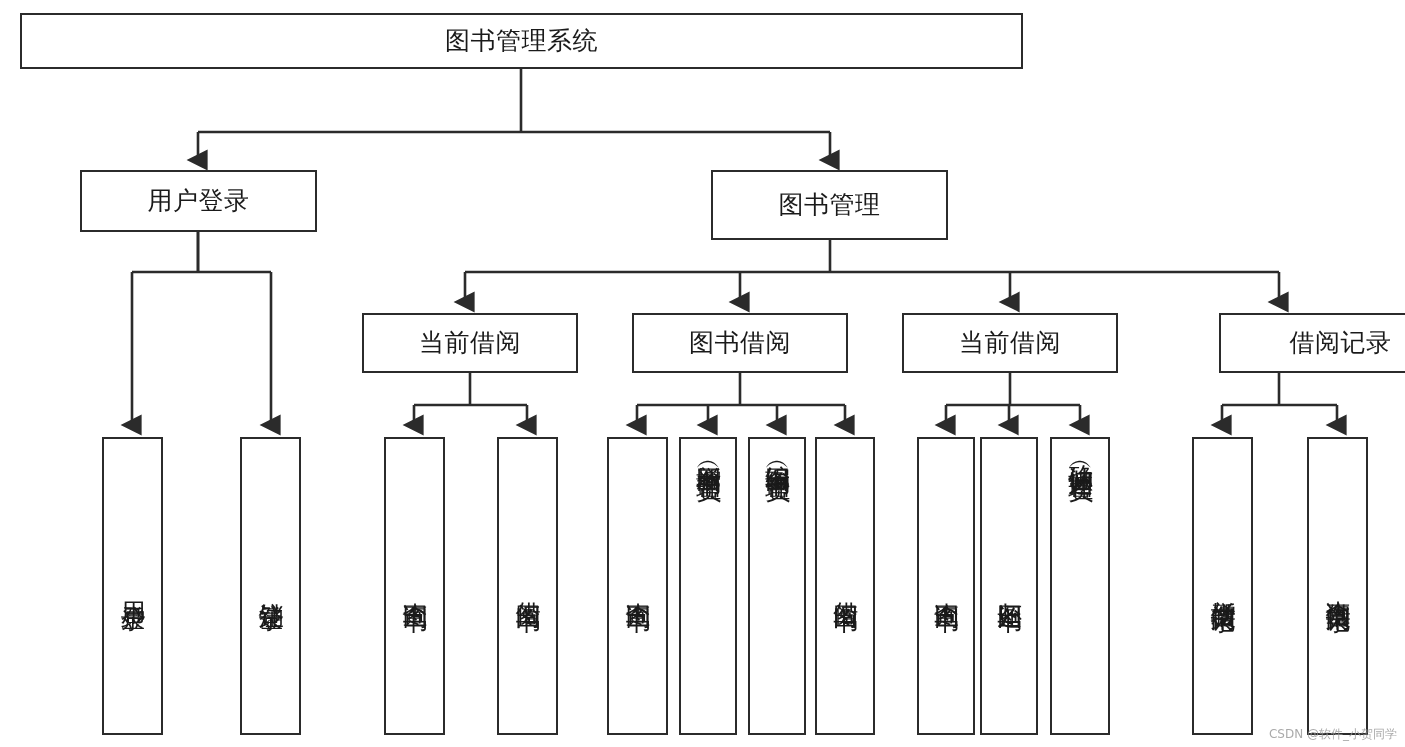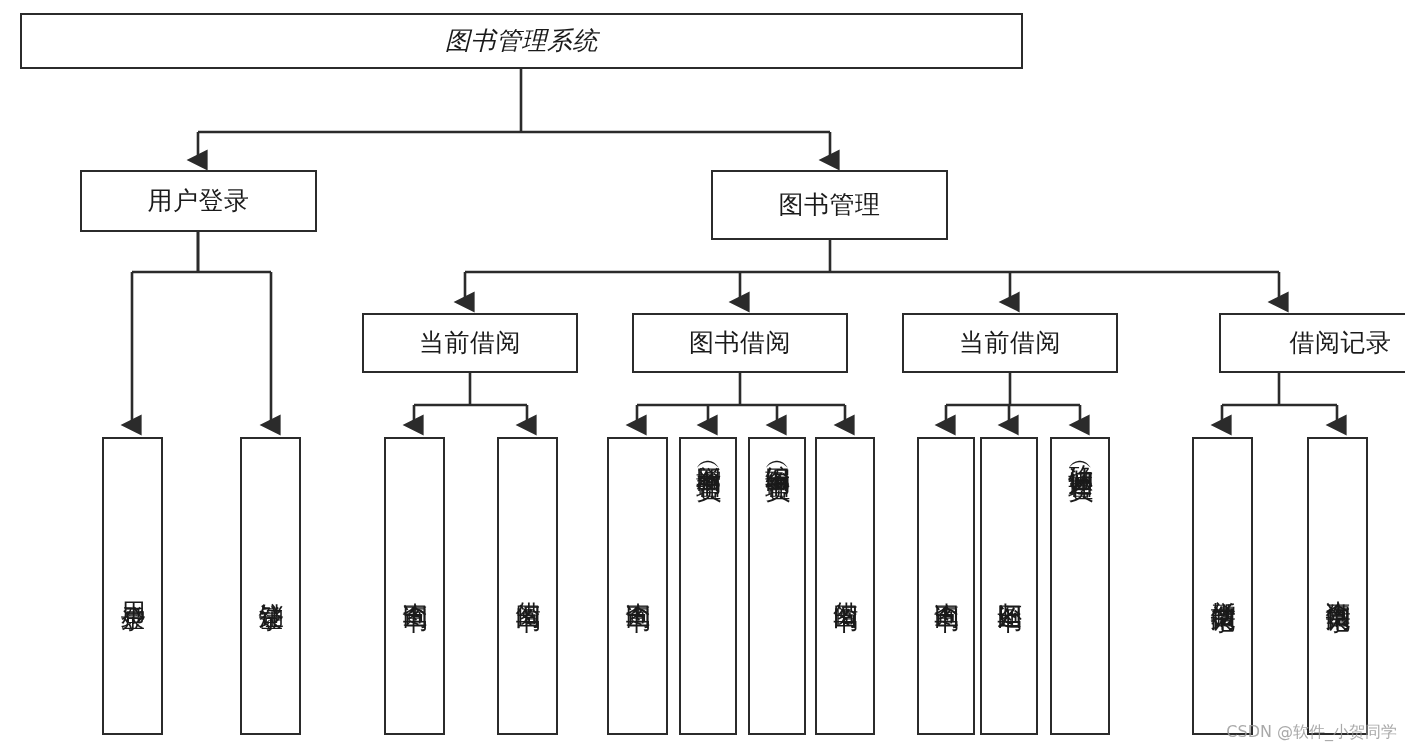--- a/index.html
+++ b/index.html
@@ -65,21 +65,21 @@
   }
   
   .node.vert.center {
     align-items: center;
     padding-top: 0;
   }
   .watermark {
     position: absolute;
     right: 8px;
     bottom: 4px;
-    font-size: 16px;
+    font-size: 12px;
     color: #9b9b9b;
     opacity: 0.85;
     white-space: nowrap;
     user-select: none;
   }
 </style>
 </head>
 <body>
 
 <div id="diagram-root">
@@ -129,21 +129,21 @@
       <path d="M1009,405 L1009,425" marker-end="url(#arrowhead)"></path>
       <path d="M1080,405 L1080,425" marker-end="url(#arrowhead)"></path>
 
       <path d="M1279,373 L1279,405"></path>
       <path d="M1222,405 L1337,405"></path>
       <path d="M1222,405 L1222,425" marker-end="url(#arrowhead)"></path>
       <path d="M1337,405 L1337,425" marker-end="url(#arrowhead)"></path>
     </g>
   </svg>
 
-  <div class="node horiz root" style="left:20px; top:13px; width:1003px; height:56px;font-style:italic;">
+  <div class="node horiz root" style="left:20px; top:13px; width:1003px; height:56px;">
     <span class="node-label">图书管理系统</span>
   </div>
 
   <div class="node horiz" style="left:80px; top:170px; width:237px; height:62px;">
     <span class="node-label">用户登录</span>
   </div>
   <div class="node horiz" style="left:711px; top:170px; width:237px; height:70px;">
     <span class="node-label">图书管理</span>
   </div>
 

